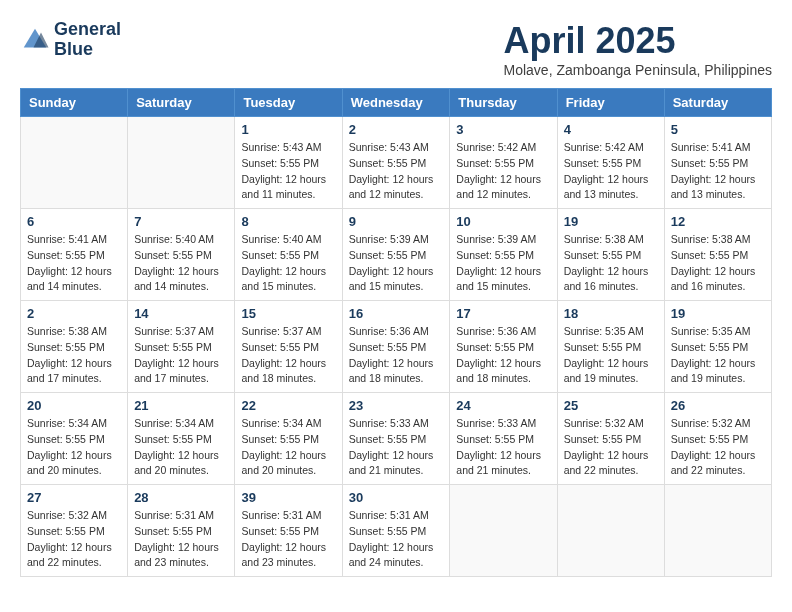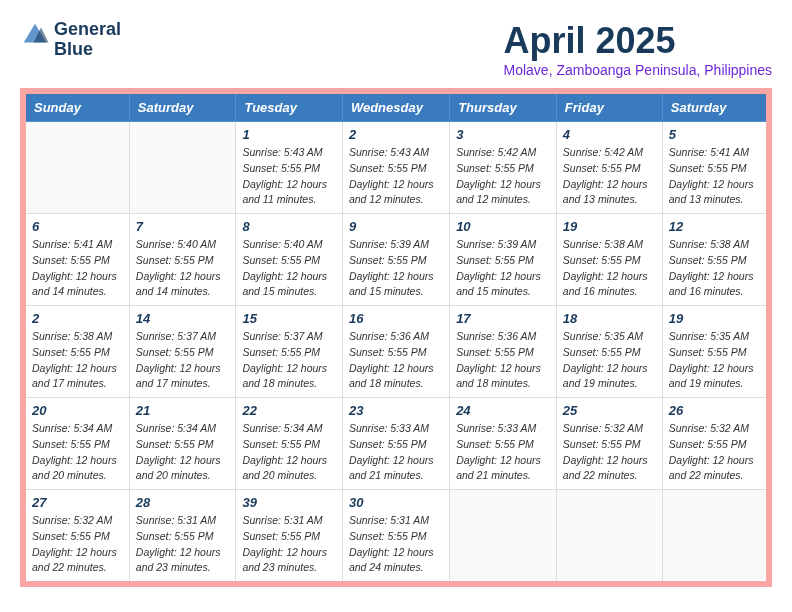--- a/index.html
+++ b/index.html
@@ -11,20 +11,21 @@
       padding: 20px;
     }
     .header {
       display: flex;
       justify-content: space-between;
       align-items: flex-start;
       margin-bottom: 10px;
     }
     .logo {
       display: flex;
+      align-items: center;
     }
     .logo-text {
       font-size: 18px;
       font-weight: bold;
       color: #1a3a5c;
       line-height: 1.1;
     }
     .logo-text span {
       display: block;
     }
@@ -36,27 +37,26 @@
     .title-section {
       text-align: left;
     }
     .month-title {
       font-size: 36px;
       font-weight: bold;
       color: #1a3a5c;
     }
     .subtitle {
       font-size: 14px;
-      color: #6d28d9;
+      color: #404040;
     }
     .calendar {
       width: 100%;
       border-collapse: collapse;
-      border: 6px solid #fca5a5;
-      font-style: italic;
+      border: 1px solid #fca5a5;
     }
     .calendar th {
       background-color: #3a7abf;
       color: white;
       padding: 6px 8px;
       text-align: left;
       font-size: 13px;
       border: 1px solid #5090cf;
     }
     .calendar td {

